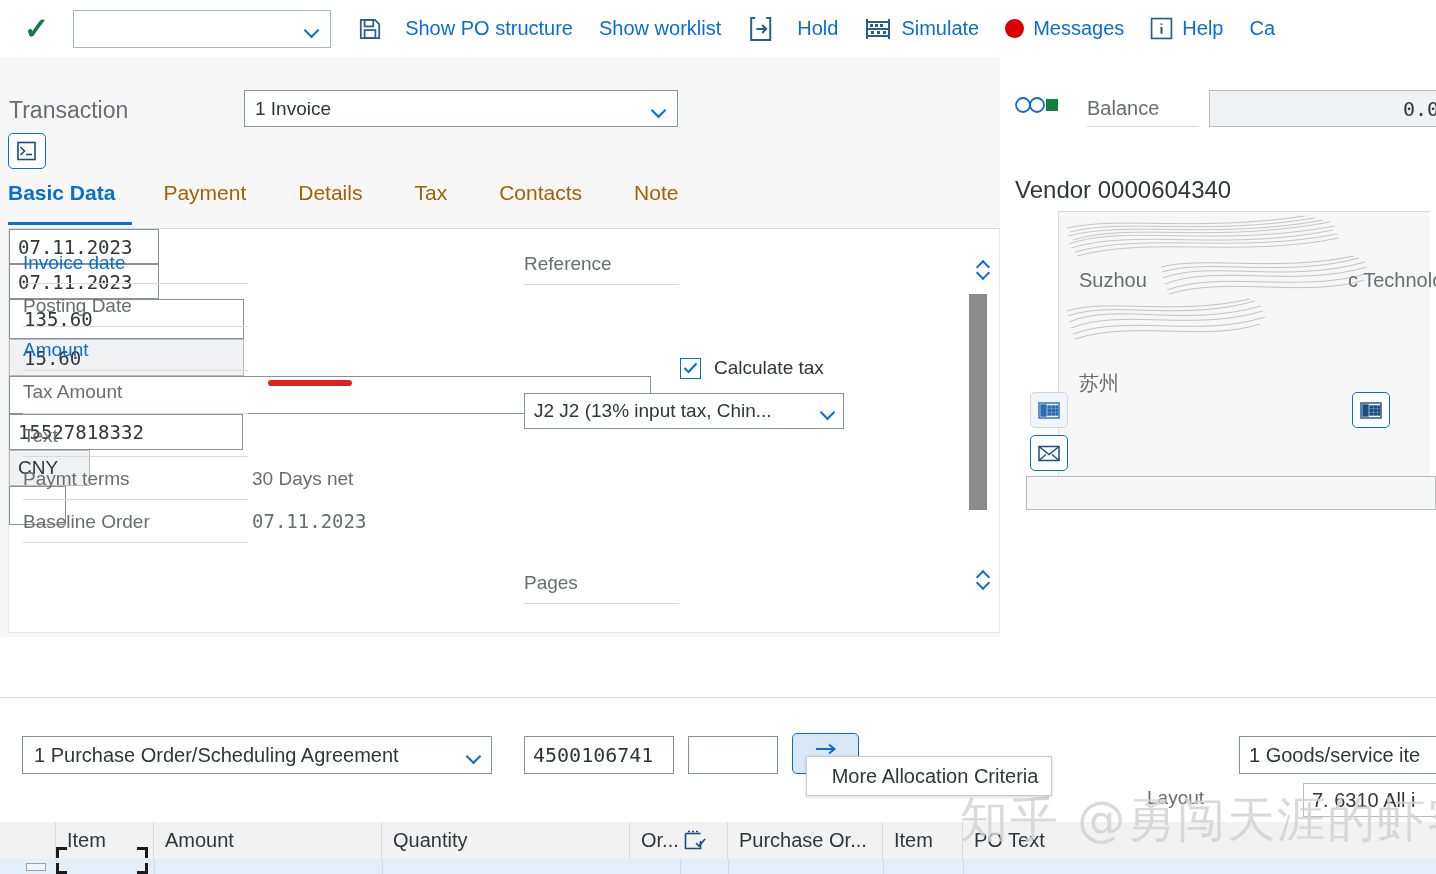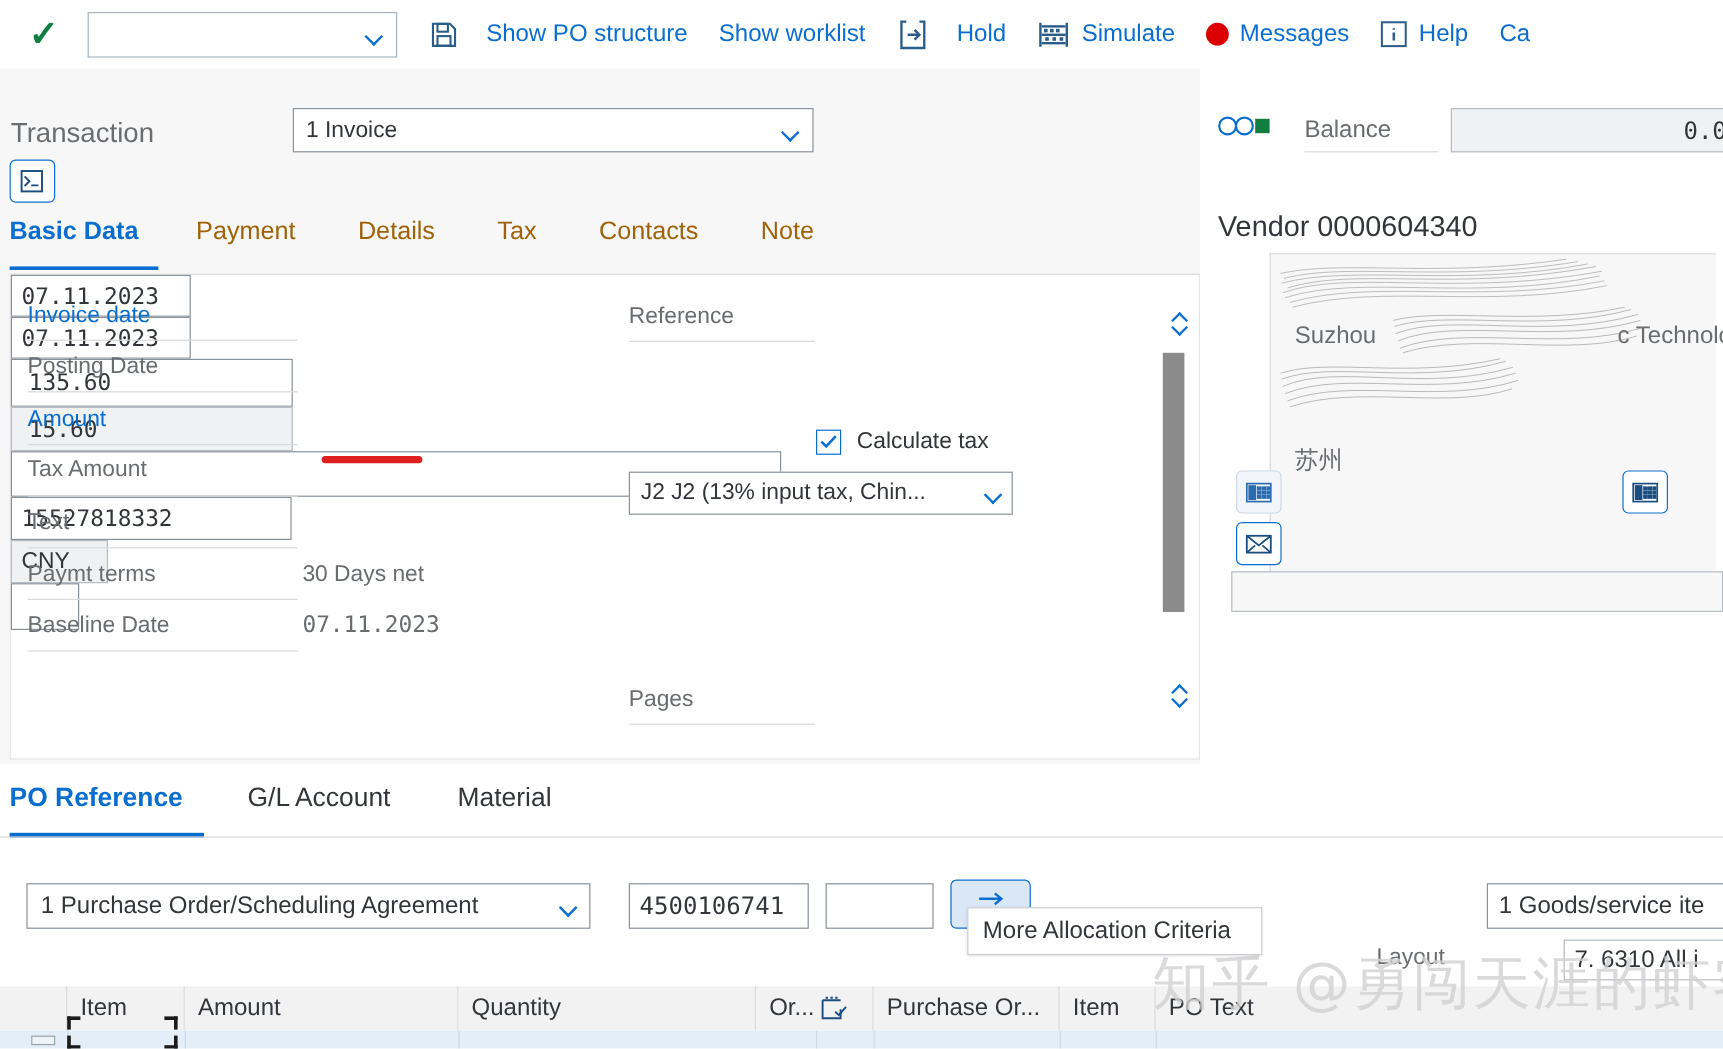--- a/index.html
+++ b/index.html
@@ -152,20 +152,21 @@
   .po-arrow{
     position:absolute; left:792px; top:733px; width:67px; height:41px;
     border:1px solid #0a6ed1; border-radius:5px; background:#d9e7f7;
     display:flex; align-items:flex-start; justify-content:center; padding-top:8px;
   }
   .tooltip{
     position:absolute; left:806px; top:756px; width:246px; height:40px;
     background:#fff; border:1px solid #c8ccd0; box-shadow:0 1px 3px rgba(0,0,0,.16);
     display:flex; align-items:center; padding-left:12px; font-size:20px; color:#32363a;
     z-index:30;
+    justify-content:center;
   }
   .gs-sel{
     position:absolute; left:1239px; top:736px; width:230px; height:38px;
     border:1px solid #89919a; background:#fff; display:flex; align-items:center;
     padding:0 9px; font-size:20px; color:#32363a; white-space:nowrap; overflow:hidden;
   }
   .layout-lbl{ position:absolute; left:1147px; top:787px; font-size:19px; color:#6a6d70; }
   .layout-sel{
     position:absolute; left:1303px; top:783px; width:180px; height:34px;
     border:1px solid #b6bcc2; background:#fff; display:flex; align-items:center;
@@ -361,21 +362,21 @@
     <div style="position:absolute;left:14px;top:196px;" class="flabel">Text</div>
     <div class="lbl-underline" style="left:14px;top:227px;width:225px;"></div>
     <div class="fin" style="left:237px;top:206px;width:642px;height:38px;">
       <span></span>
     </div>
 
     <div style="position:absolute;left:14px;top:239px;" class="flabel">Paymt terms</div>
     <div class="lbl-underline" style="left:14px;top:270px;width:225px;"></div>
     <div class="statictxt sans" style="position:absolute;left:243px;top:239px;">30 Days net</div>
 
-    <div style="position:absolute;left:14px;top:282px;" class="flabel">Baseline Date</div>
+    <div style="position:absolute;left:14px;top:282px;" class="flabel">Baseline Order</div>
     <div class="lbl-underline" style="left:14px;top:313px;width:225px;"></div>
     <div class="statictxt" style="position:absolute;left:243px;top:281px;">07.11.2023</div>
 
     <div style="position:absolute;left:515px;top:24px;" class="flabel">Reference</div>
     <div class="lbl-underline" style="left:515px;top:55px;width:155px;"></div>
     <div class="fin" style="left:670px;top:33px;width:234px;height:36px;">
       <span>15527818332</span>
     </div>
 
     <div class="fin readonly" style="left:515px;top:119px;width:81px;height:36px;font-family:'Liberation Sans',sans-serif;">
@@ -498,32 +499,20 @@
           <rect x="15" y="9.5" width="2.5" height="2"></rect>
           <rect x="19" y="9.5" width="1.6" height="2"></rect>
       <rect x="11" y="13" width="2.5" height="2"></rect>
           <rect x="15" y="13" width="2.5" height="2"></rect>
           <rect x="19" y="13" width="1.6" height="2"></rect>
         </g>
     </svg>
   </div>
   <div class="vendor-input"></div>
 
-  <div class="ltabs">
-    <div class="ltab-wrap">
-      <span class="ltab active">PO Reference</span>
-    </div>
-    <div class="ltab-wrap">
-      <span class="ltab">G/L Account</span>
-    </div>
-    <div class="ltab-wrap">
-      <span class="ltab">Material</span>
-    </div>
-    <div class="ltab-underline"></div>
-  </div>
   <div class="sep"></div>
 
   <div class="po-sel">
     <span>1 Purchase Order/Scheduling Agreement</span>
     <span class="chev"></span>
   </div>
   <div class="po-num">
     <span>4500106741</span>
   </div>
   <div class="po-blank"></div>

